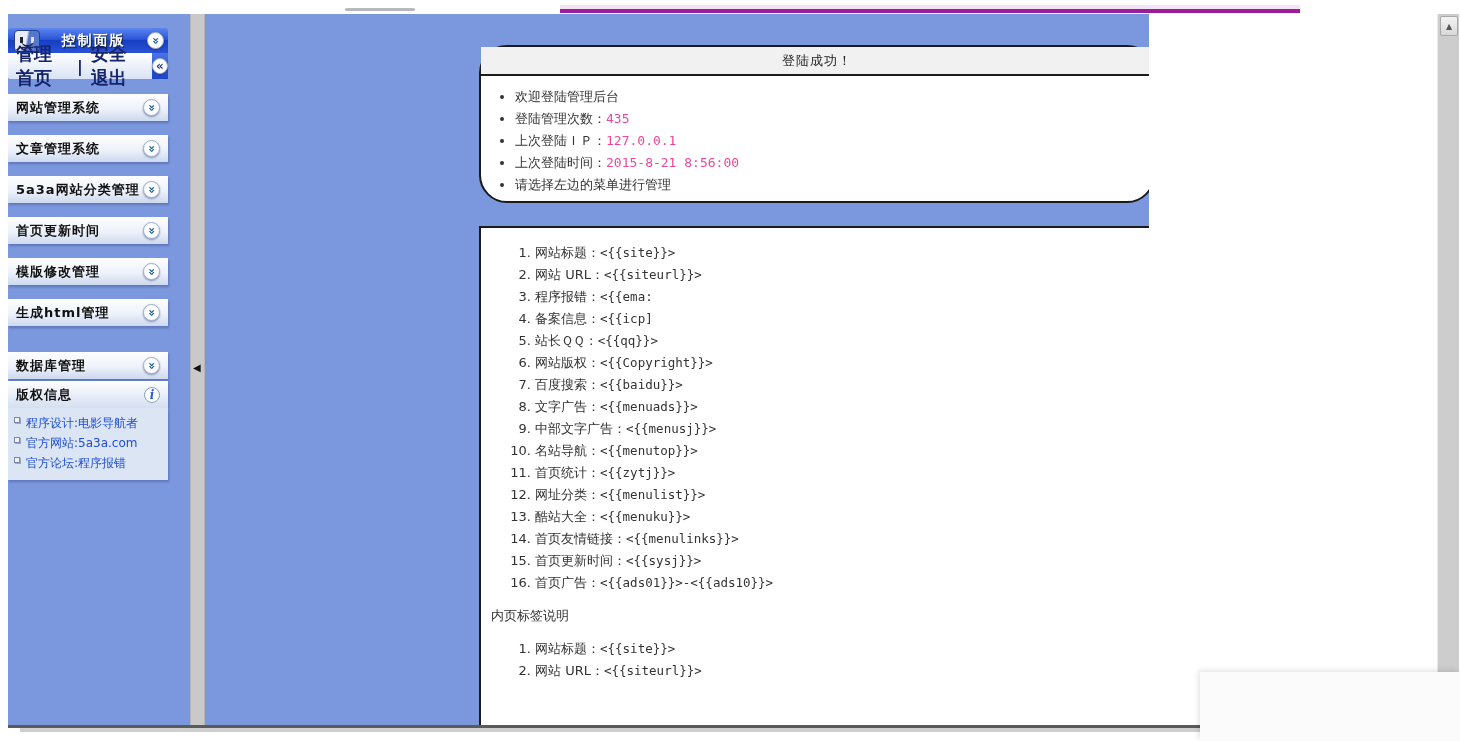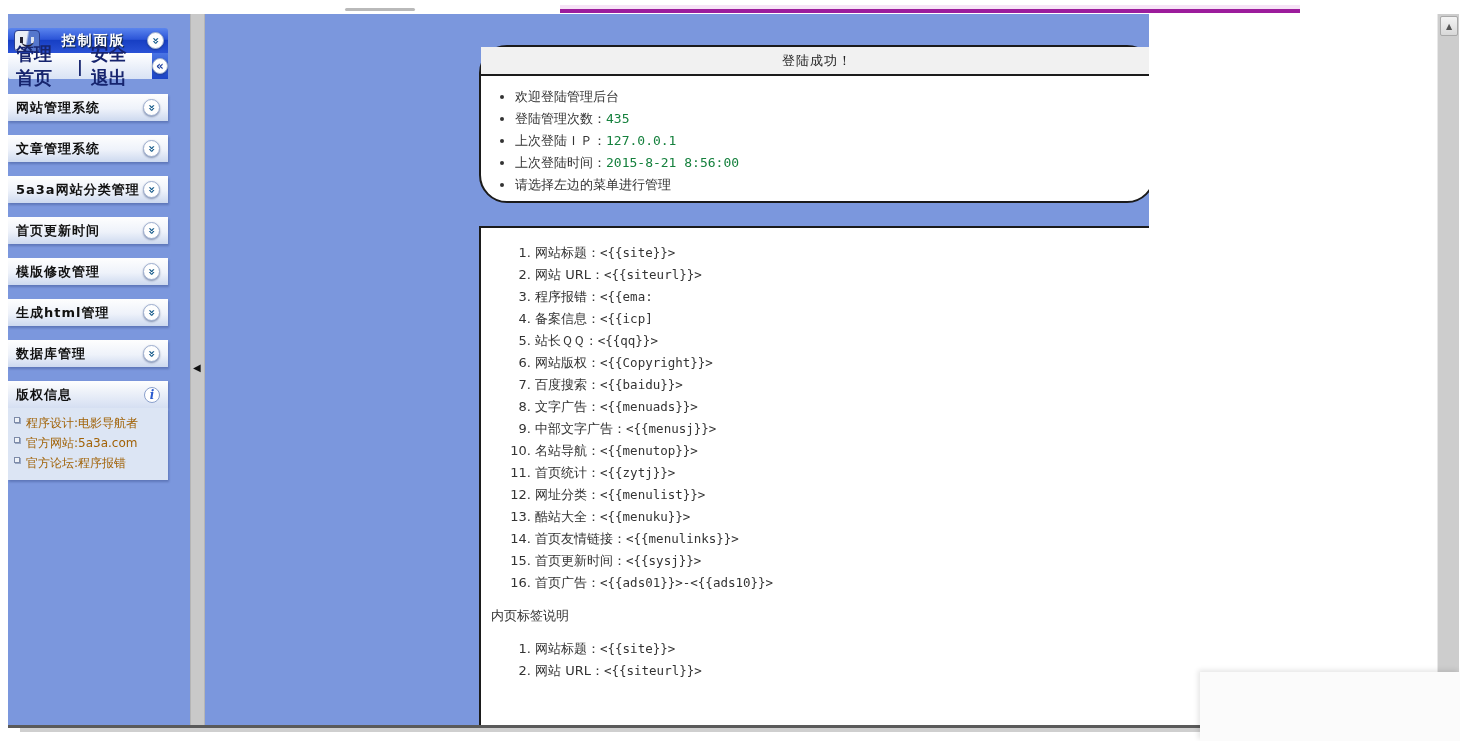--- a/index.html
+++ b/index.html
@@ -50,41 +50,41 @@
   .sb-item .label { flex:1; font-size:13px; font-weight:bold; color:#111; letter-spacing:1px; }
 
   .sb-copy { top:367px; }
   .sb-copy-header { height:27px; display:flex; align-items:center; padding:0 8px;
     background:linear-gradient(#fefefe,#d5dff2); box-shadow:1px 1px 2px rgba(40,60,120,.35); }
   .sb-copy-header .label { flex:1; font-size:13px; font-weight:bold; color:#111; letter-spacing:1px; }
   .info-icon { width:16px; height:16px; border-radius:50%; background:#fff; border:1px solid #8aa0cc;
     color:#2a5bd0; font-family:"DejaVu Serif","Liberation Serif",serif; font-style:italic; font-weight:bold;
     font-size:12px; display:flex; align-items:center; justify-content:center; cursor:pointer; }
   .sb-copy-body { background:#dce5f4; padding:5px 6px 7px 6px; box-shadow:1px 2px 2px rgba(40,60,120,.35); }
-  .copy-row { display:flex; align-items:center; font-size:12px; color:#a16207; line-height:20px; }
+  .copy-row { display:flex; align-items:center; font-size:12px; color:#1d4ed8; line-height:20px; }
   .sq-bullet { width:6px; height:6px; border:1px solid #7c8aa8; background:#eef2f8;
     margin:0 6px 6px 0; flex:0 0 auto; box-shadow:1px 1px 0 #9aa8c4; }
 
   
   .divider { position:absolute; left:182px; top:0; width:15px; height:711px; background:#c9c9c9;
     border-left:1px solid #b5b5b5; border-right:1px solid #b5b5b5; cursor:pointer; }
   .divider .tri { position:absolute; left:2px; top:348px; font-size:10px; color:#111; }
 
   
   .panel { position:absolute; left:471px; width:676px; border:2px solid #1b1b1b; background:#fff; }
   .panel-login { top:31px; height:158px;border-radius:28px; }
   .panel-tags { top:212px; height:620px; }
   .panel-header { background:#f1f1f1; border-bottom:2px solid #1b1b1b; height:29px;
     display:flex; align-items:center; justify-content:center;
     font-size:13px; color:#222; letter-spacing:1px; }
   .panel-body { padding:2px 10px; color:#333; font-size:13px; }
 
   .panel-login ul { list-style:disc; margin:8px 0 16px 24px; }
   .panel-login li { line-height:22px; color:#333; }
-  .red { color:#15803d; font-family:"DejaVu Sans Mono","Liberation Mono",monospace; }
+  .red { color:#ec4899; font-family:"DejaVu Sans Mono","Liberation Mono",monospace; }
 
   .sec-title { margin-top:11px; font-size:13px; color:#333; line-height:20px; }
   .panel-tags ol { margin:12px 0 12px 0; padding-left:44px; }
   .panel-tags li { line-height:22px; color:#333; }
   .tag { font-family:"DejaVu Sans Mono","Liberation Mono",monospace; font-size:12.5px; color:#333; }
 
   
   .scrollbar { position:absolute; left:1437px; top:14px; width:22px; height:711px; background:#cdcdcd;
     border-left:1px solid #e8e8e8; }
   .scroll-up-btn { position:absolute; left:2px; top:2px; width:18px; height:20px;
@@ -157,21 +157,21 @@
       <div class="circle-btn">
           <span class="chev-down">»</span>
         </div>
     </div>
     <div class="sb-box sb-item" style="top:285px;">
       <span class="label">生成html管理</span>
       <div class="circle-btn">
           <span class="chev-down">»</span>
         </div>
     </div>
-    <div class="sb-box sb-item" style="top:326px;">
+    <div class="sb-box sb-item" style="top:338px;">
       <span class="label">数据库管理</span>
       <div class="circle-btn">
           <span class="chev-down">»</span>
         </div>
     </div>
 
     <div class="sb-box sb-copy">
       <div class="sb-copy-header">
         <span class="label">版权信息</span>
         <div class="info-icon">i</div>

